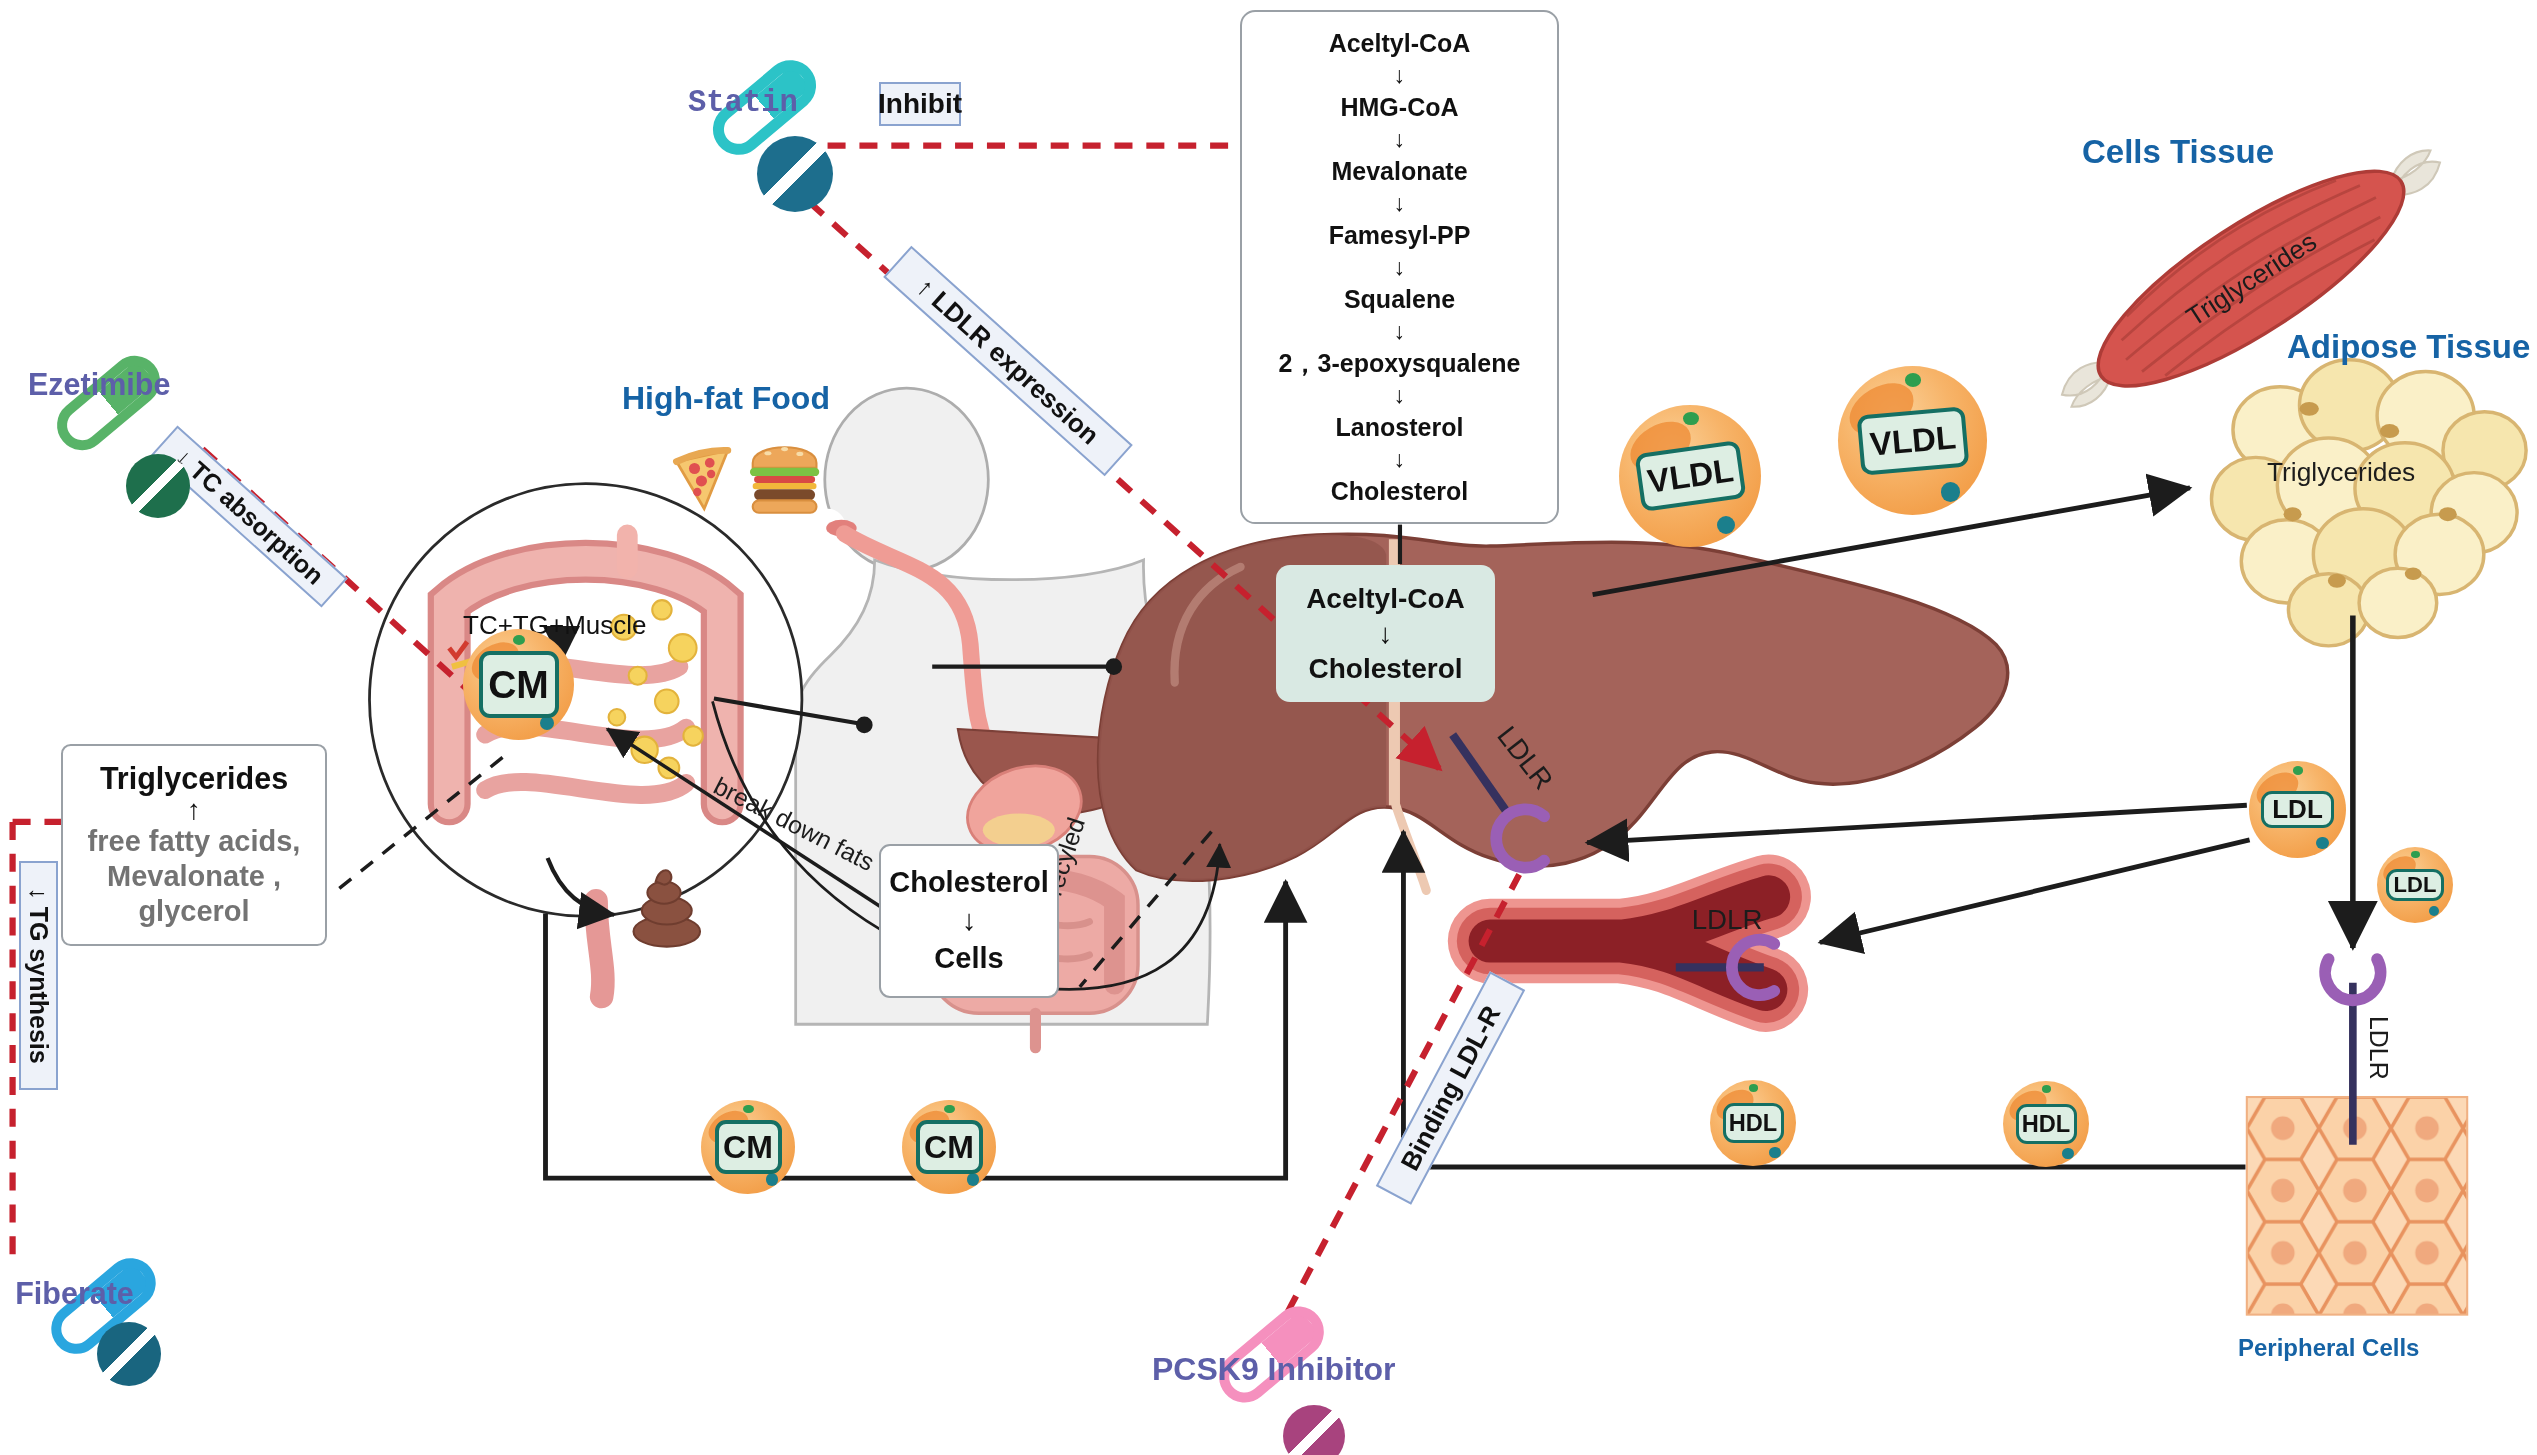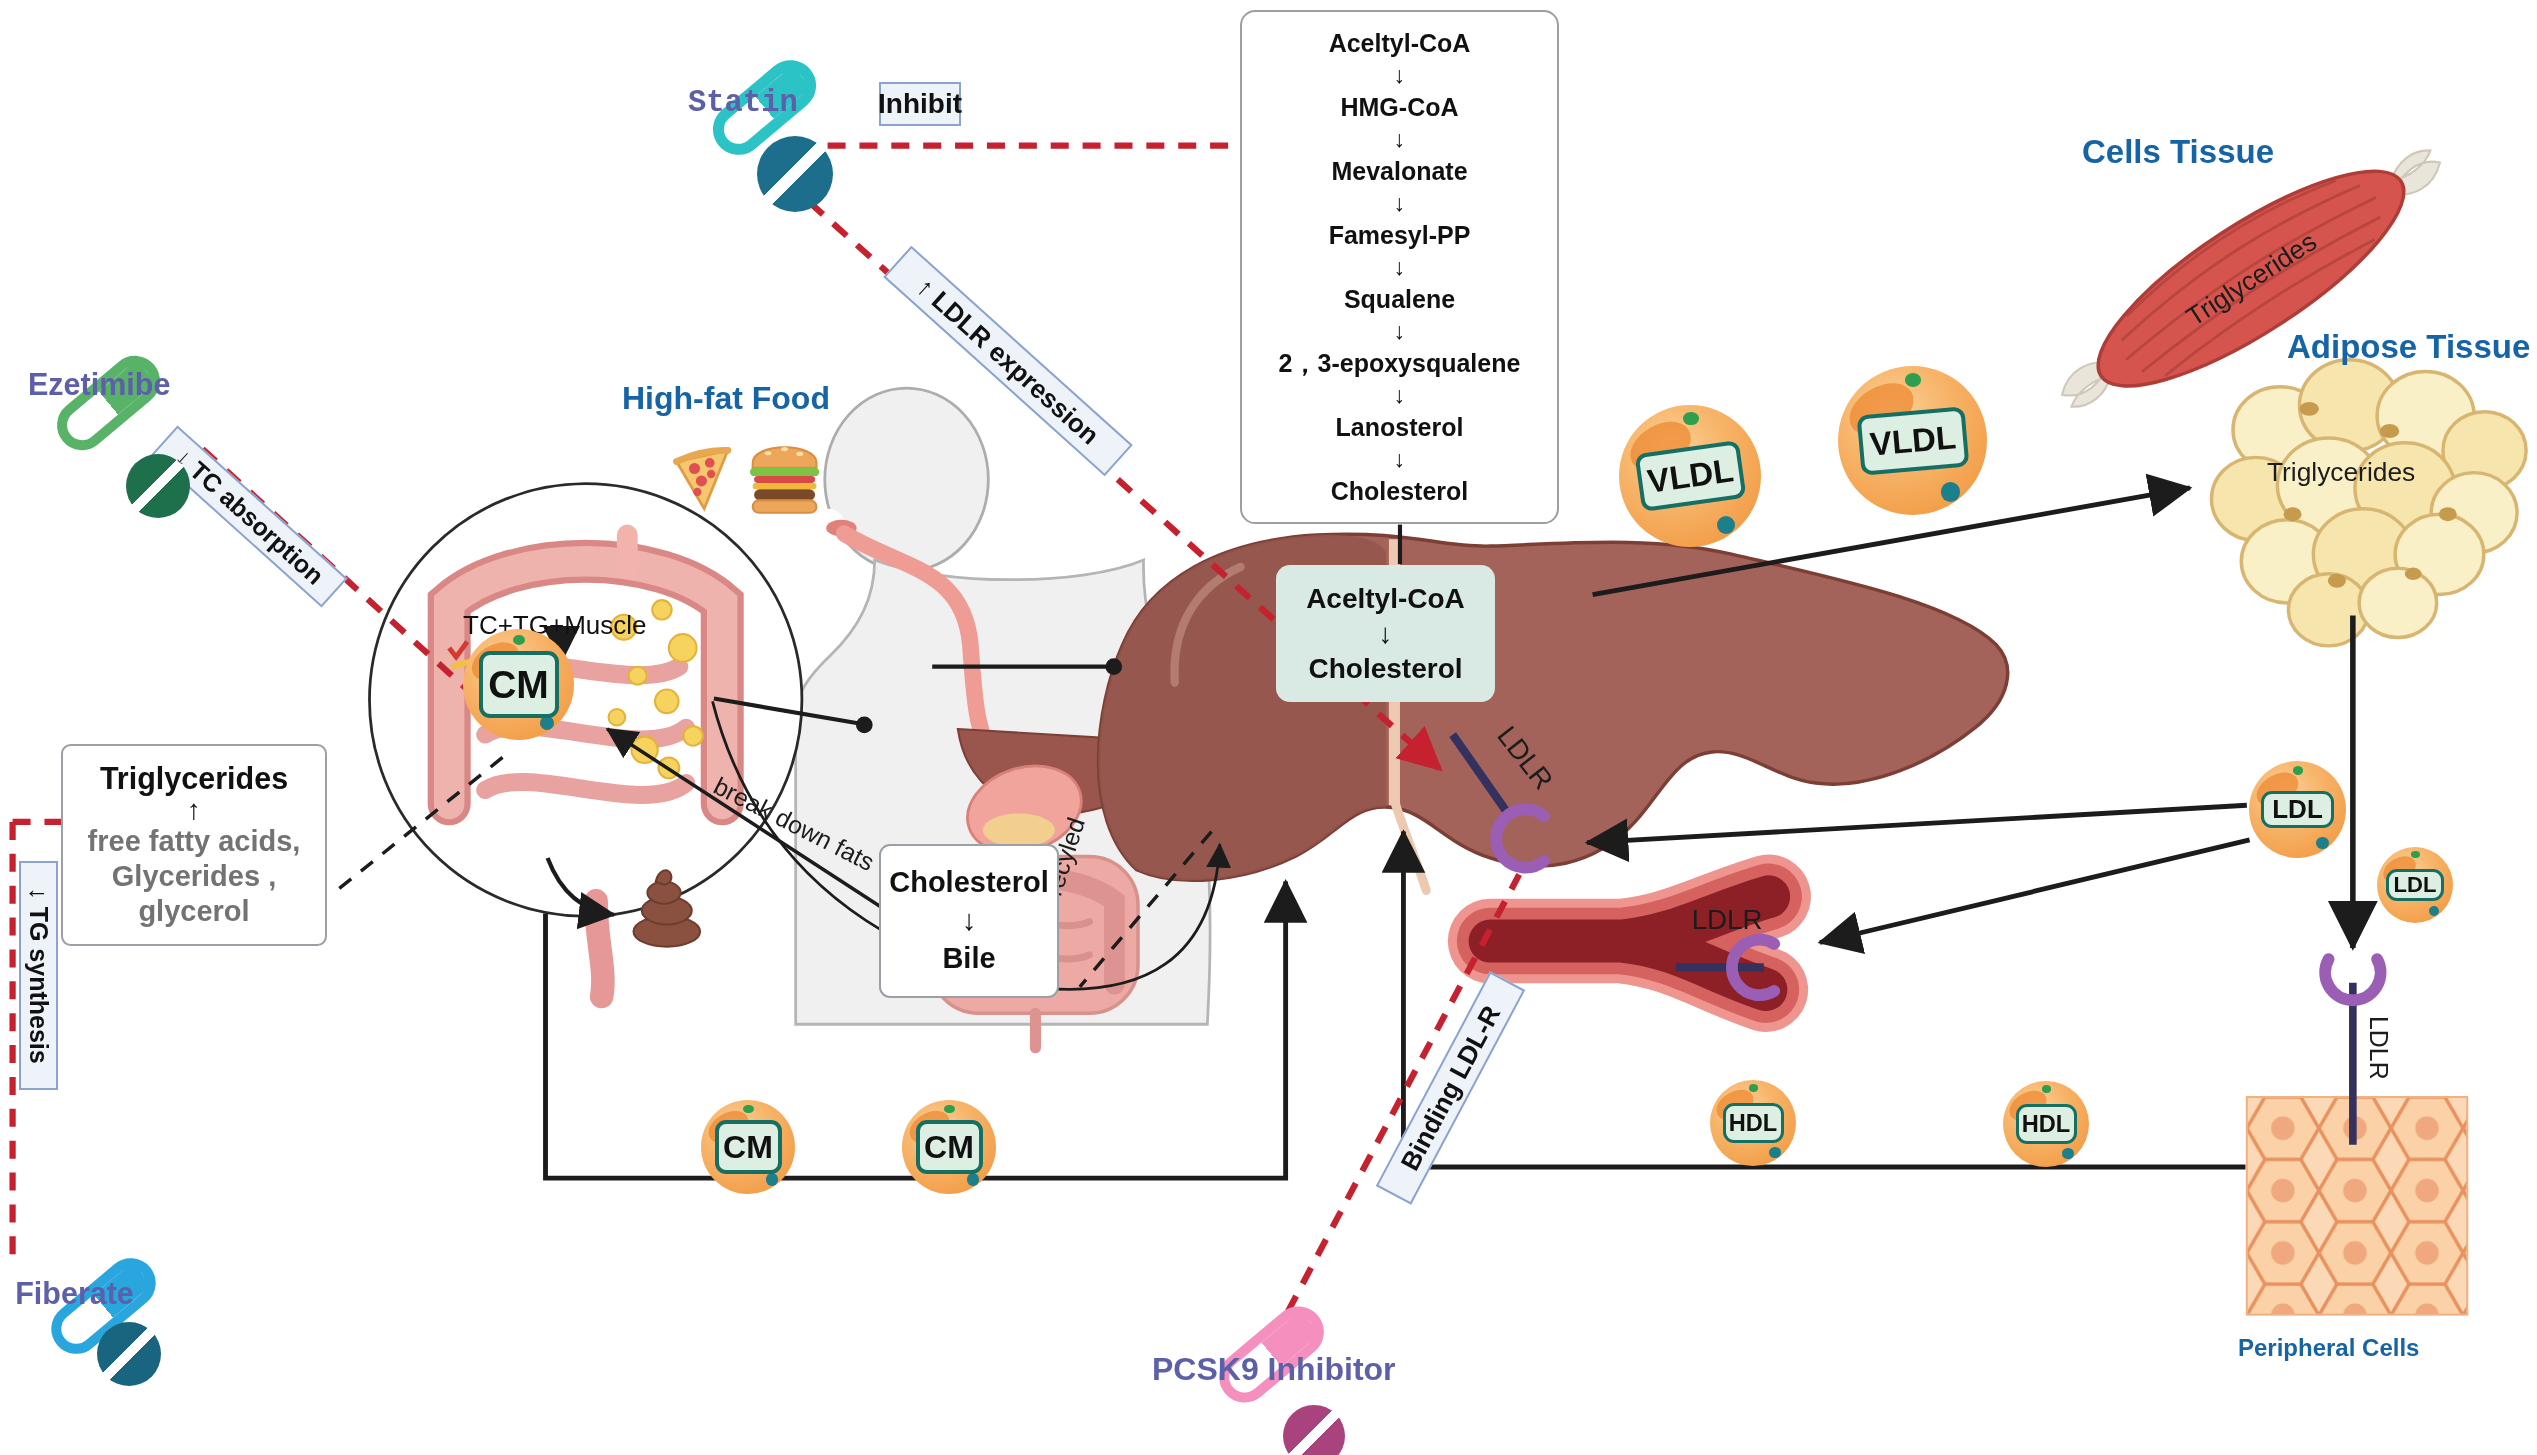--- a/index.html
+++ b/index.html
@@ -267,28 +267,28 @@
 
 <div class="greenbox" style="left:1276px;top:565px;width:219px;height:137px;">
   <div class="l">Aceltyl-CoA</div>
   <div class="l">↓</div>
   <div class="l">Cholesterol</div>
 </div>
 
 <div class="box bilebox" style="left:879px;top:844px;width:180px;height:154px;border-radius:11px;">
   <div class="l">Cholesterol</div>
   <div class="l">↓</div>
-  <div class="l">Bile</div>
+  <div class="l">Cells</div>
 </div>
 
 <div class="box tgbox" style="left:61px;top:744px;width:266px;height:202px;border-radius:9.7px;">
   <div class="t1">Triglycerides</div>
   <div class="t2">↑</div>
   <div class="t3">free fatty acids,</div>
-  <div class="t3">Glycerides ,</div>
+  <div class="t3">Mevalonate ,</div>
   <div class="t3">glycerol</div>
 </div>
 
 
 <div class="lblbox" style="left:879px;top:82px;width:82px;height:44px;font-size:28px;">Inhibit</div>
 <div class="lblbox" style="left:859px;top:340px;width:298px;height:42px;font-size:26px;transform:rotate(42deg);">↑ LDLR expression</div>
 <div class="lblbox" style="left:135px;top:497px;width:229px;height:39px;font-size:25px;transform:rotate(42deg);">↓ TC absorption</div>
 <div class="lblbox" style="left:-76px;top:956px;width:229px;height:39px;font-size:25px;transform:rotate(90deg);">↓ TG synthesis</div>
 <div class="lblbox" style="left:1329px;top:1068px;width:243px;height:40px;font-size:26px;transform:rotate(-62deg);">Binding LDL-R</div>
 

